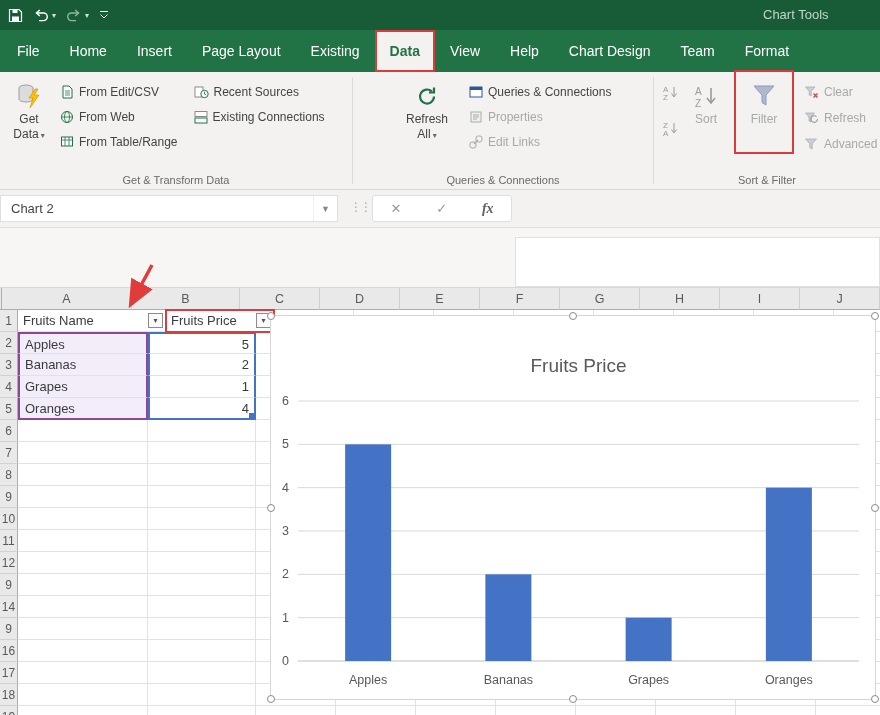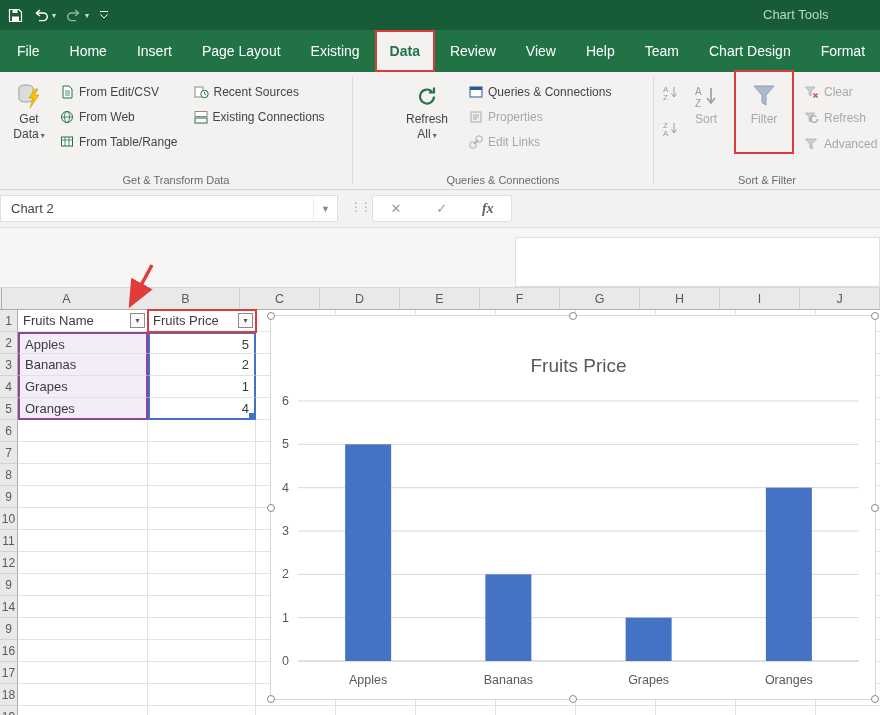--- a/index.html
+++ b/index.html
@@ -114,25 +114,24 @@
     <span class="ctx-title">Chart Tools</span>
   </div>
 
   <div class="tabrow">
       <div class="tab">File</div>
       <div class="tab">Home</div>
       <div class="tab">Insert</div>
       <div class="tab">Page Layout</div>
       <div class="tab">Existing</div>
       <div class="tab active redbox">Data</div>
-      <div class="tab">Review</div>
       <div class="tab">View</div>
       <div class="tab">Help</div>
+      <div class="tab">Chart Design</div>
       <div class="tab">Team</div>
-      <div class="tab">Chart Design</div>
       <div class="tab">Format</div>
     </div>
 
   <div class="ribbon">
     <div class="rgroup g1">
       <div class="bigbtn" style="width:58px">
         <span class="bicon">
           <svg width="26" height="27">
               <ellipse cx="10" cy="6" rx="7" ry="3" fill="#DCDCDC" stroke="#9E9E9E"></ellipse>
               <path d="M3 6v11c0 1.7 3.1 3 7 3s7-1.3 7-3V6" fill="#DCDCDC" stroke="#9E9E9E"></path>
@@ -327,21 +326,21 @@
           <div class="chead" style="width: 80px;">F</div>
           <div class="chead" style="width: 80px;">G</div>
           <div class="chead" style="width: 80px;">H</div>
           <div class="chead" style="width: 80px;">I</div>
           <div class="chead" style="width: 80px;">J</div>
         </div>
     </div>
     <div>
         <div class="grow">
           <div class="rnum">1</div>
-          <div class="cell" style="width: 130px;">Fruits Name<div class="filterbtn">▾</div></div>
+          <div class="cell" style="width: 148px;">Fruits Name<div class="filterbtn">▾</div></div>
           <div class="cell redbox" style="width: 108px;">Fruits Price<div class="filterbtn">▾</div></div>
           <div class="cell" style="width: 80px;"></div>
           <div class="cell" style="width: 80px;"></div>
           <div class="cell" style="width: 80px;"></div>
           <div class="cell" style="width: 80px;"></div>
           <div class="cell" style="width: 80px;"></div>
           <div class="cell" style="width: 80px;"></div>
           <div class="cell" style="width: 80px;"></div>
           <div class="cell" style="width: 80px;"></div>
         </div>

